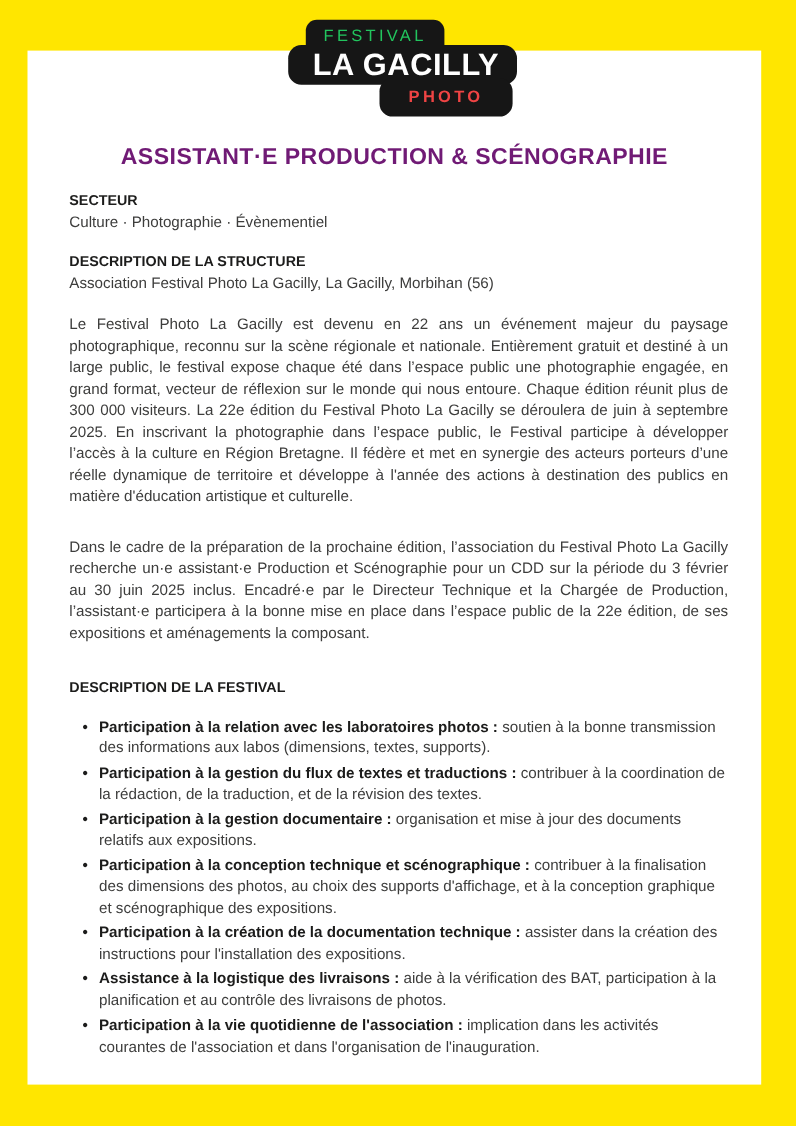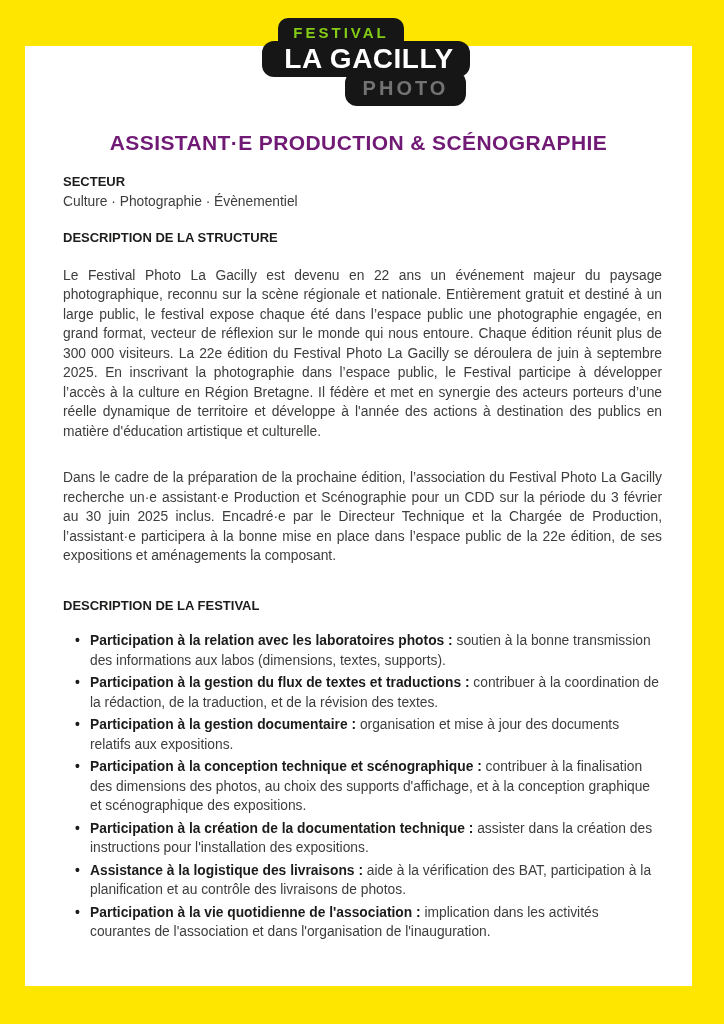--- a/index.html
+++ b/index.html
@@ -28,36 +28,36 @@
     background:#161616;
     display:flex;align-items:center;justify-content:center;
   }
   .badge-festival{
     left:16px;top:0;width:126px;height:40px;
     border-radius:10px;
     align-items:flex-start;
     padding-top:6px;box-sizing:border-box;
   }
   .badge-festival span{
-    color:#84cc16;font-size:15px;font-weight:bold;letter-spacing:3px;
+    color:#22c55e;font-size:15px;font-weight:normal;letter-spacing:3px;
   }
   .badge-gacilly{
     left:0;top:23px;width:202px;height:36px;
     border-radius:12px;
     padding-left:6px;
   }
   .badge-gacilly span{
     color:#ffffff;font-size:28px;font-weight:bold;letter-spacing:0.5px;white-space:nowrap;
   }
   .badge-photo{
     left:83px;top:53px;width:121px;height:35px;
     border-radius:12px;
   }
   .badge-photo span{
-    color:#737373;font-size:20px;font-weight:bold;letter-spacing:3px;
+    color:#ef4444;font-size:15px;font-weight:bold;letter-spacing:3px;
   }
   
   h1.doc-title{
     margin:84px 0 0 0;
     text-align:center;
     font-size:21px;line-height:26px;
     font-weight:bold;color:#701a75;
     letter-spacing:0.4px;
   }
   .content{
@@ -101,20 +101,21 @@
 
   <div class="content">
 
     <section class="sec-secteur">
       <h2 class="sec">SECTEUR</h2>
       <p>Culture · Photographie · Évènementiel</p>
     </section>
 
     <section class="sec-structure">
       <h2 class="sec">DESCRIPTION DE LA STRUCTURE</h2>
+      <p>Association Festival Photo La Gacilly, La Gacilly, Morbihan (56)</p>
       <p class="just para">Le Festival Photo La Gacilly est devenu en 22 ans un événement majeur du paysage photographique, reconnu sur la scène régionale et nationale. Entièrement gratuit et destiné à un large public, le festival expose chaque été dans l’espace public une photographie engagée, en grand format, vecteur de réflexion sur le monde qui nous entoure. Chaque édition réunit plus de 300 000 visiteurs. La 22e édition du Festival Photo La Gacilly se déroulera de juin à septembre 2025. En inscrivant la photographie dans l’espace public, le Festival participe à développer l’accès à la culture en Région Bretagne. Il fédère et met en synergie des acteurs porteurs d’une réelle dynamique de territoire et développe à l'année des actions à destination des publics en matière d'éducation artistique et culturelle.</p>
     </section>
 
     <section class="sec-profil">
       <p class="just">Dans le cadre de la préparation de la prochaine édition, l’association du Festival Photo La Gacilly recherche un·e assistant·e Production et Scénographie pour un CDD sur la période du 3 février au 30 juin 2025 inclus. Encadré·e par le Directeur Technique et la Chargée de Production, l’assistant·e participera à la bonne mise en place dans l’espace public de la 22e édition, de ses expositions et aménagements la composant.</p>
     </section>
 
     <section class="sec-mission">
       <h2 class="sec">DESCRIPTION DE LA FESTIVAL</h2>
       <ul class="mission-list">

